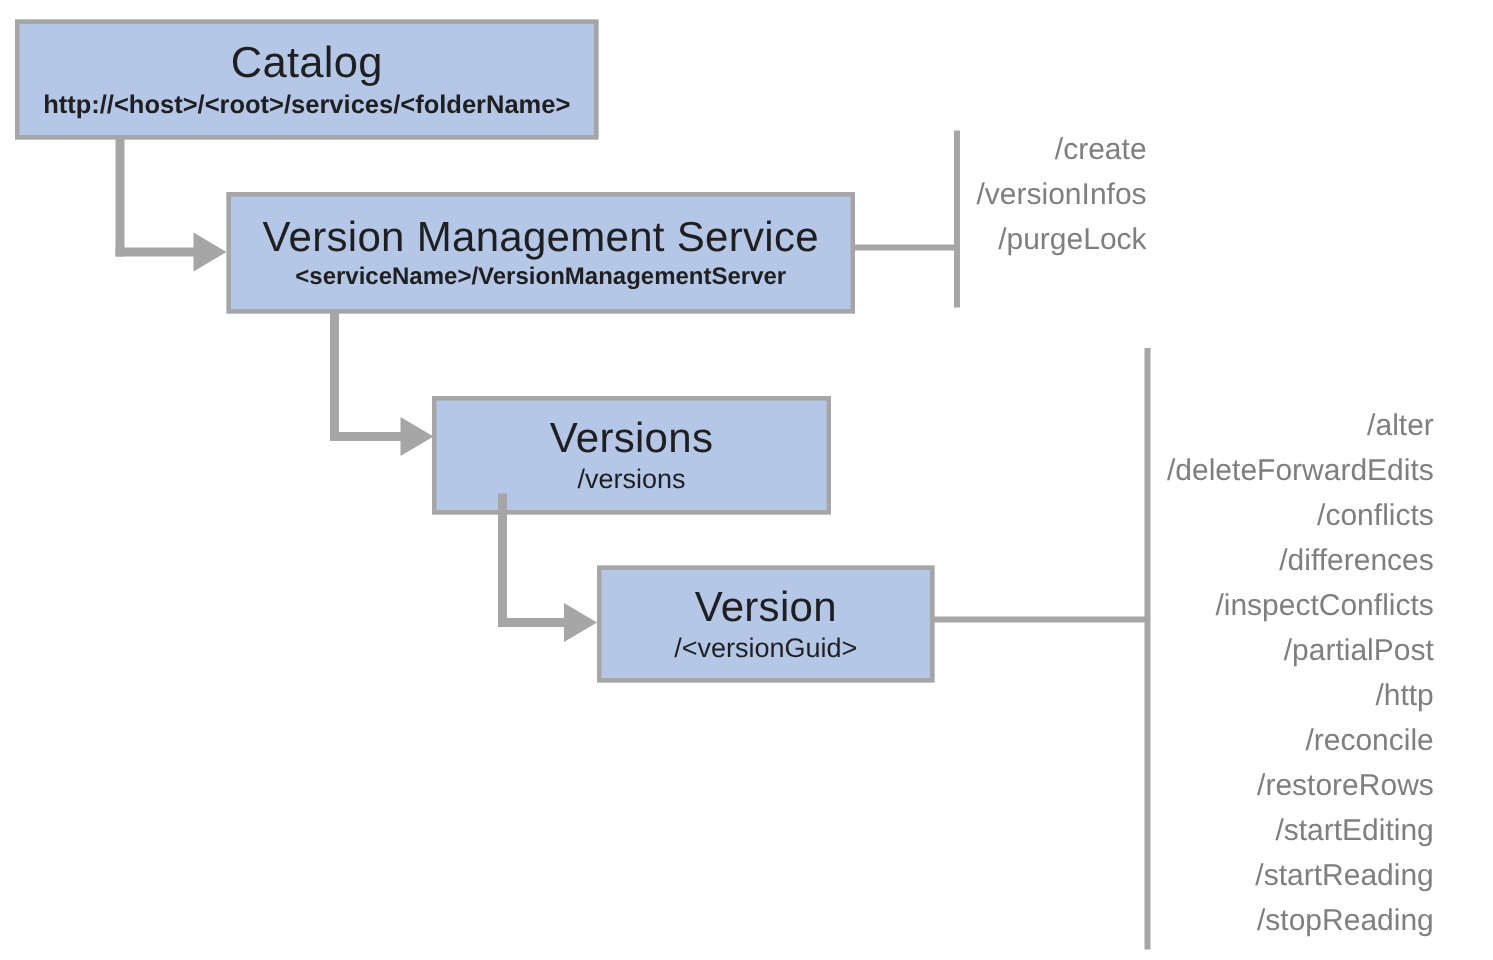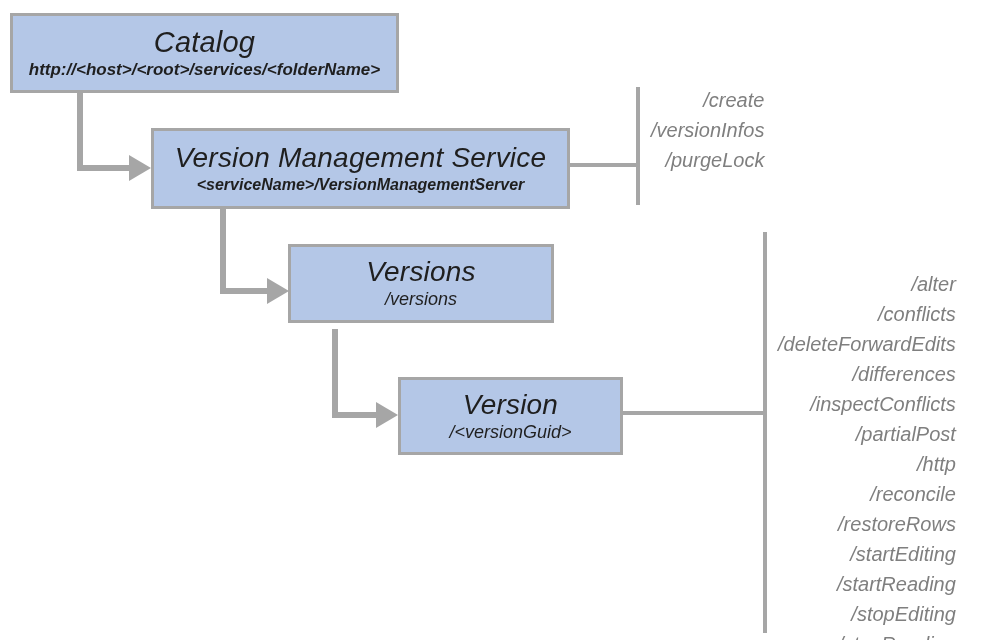--- a/index.html
+++ b/index.html
@@ -2,21 +2,21 @@
 <html><head>
 <meta charset="utf-8">
 <style>
   * { margin: 0; padding: 0; box-sizing: border-box; }
   html, body { background: #ffffff; }
   body {
     font-family: "Liberation Sans", sans-serif;
     width: 995px; height: 640px;
     position: relative; overflow: hidden;
   }
-  .stage { position: absolute; left: 0; top: 0; width: 803px; height: 640px; font-style: italic; }
+  .stage { position: absolute; left: 0; top: 0; width: 803px; height: 640px; }
 
   
   .node {
     position: absolute;
     background: var(--node-fill, #b4c7e7);
     border: 3px solid var(--node-border, #a6a6a6);
     display: flex; flex-direction: column;
     align-items: center; justify-content: center;
     text-align: center;
     color: var(--node-title-text, #1f1f1f);
@@ -25,21 +25,21 @@
   .node-subtitle { line-height: 1.25; }
 
   .node-catalog  { left: 10px;  top: 13px;  width: 389px; height: 80px; }
   .node-catalog .node-title { font-size: 29px; }
   .node-catalog .node-subtitle { font-size: 17px; font-weight: 700; text-align: center; }
 
   .node-vms      { left: 151px; top: 128px; width: 419px; height: 81px; }
   .node-vms .node-title { font-size: 28px; }
   .node-vms .node-subtitle { font-size: 16px; font-weight: 700; }
 
-  .node-versions { left: 288px; top: 244px; width: 266px; height: 79px; }
+  .node-versions { left: 288px; top: 264px; width: 266px; height: 79px; }
   .node-versions .node-title { font-size: 28px; }
   .node-versions .node-subtitle { font-size: 18px; }
 
   .node-version  { left: 398px; top: 377px; width: 225px; height: 78px; }
   .node-version .node-title { font-size: 28px; }
   .node-version .node-subtitle { font-size: 18px; }
 
   
   .line { position: absolute; background: var(--connector, #a6a6a6); }
   .arrow-right {
@@ -126,27 +126,26 @@
 
   <div class="node node-version">
     <div class="node-title">Version</div>
     <div class="node-subtitle">/&lt;versionGuid&gt;</div>
   </div>
 
   <div class="line b2-h"></div>
   <div class="line b2-v"></div>
   <div class="ops ops-version">
       <div class="op">/alter</div>
+      <div class="op">/deleteForwardEdits</div>
       <div class="op">/conflicts</div>
-      <div class="op">/deleteForwardEdits</div>
       <div class="op">/differences</div>
       <div class="op">/inspectConflicts</div>
       <div class="op">/partialPost</div>
       <div class="op">/http</div>
       <div class="op">/reconcile</div>
       <div class="op">/restoreRows</div>
       <div class="op">/startEditing</div>
       <div class="op">/startReading</div>
-      <div class="op">/stopEditing</div>
       <div class="op">/stopReading</div>
     </div>
 
 </div>
 
 </body></html>

